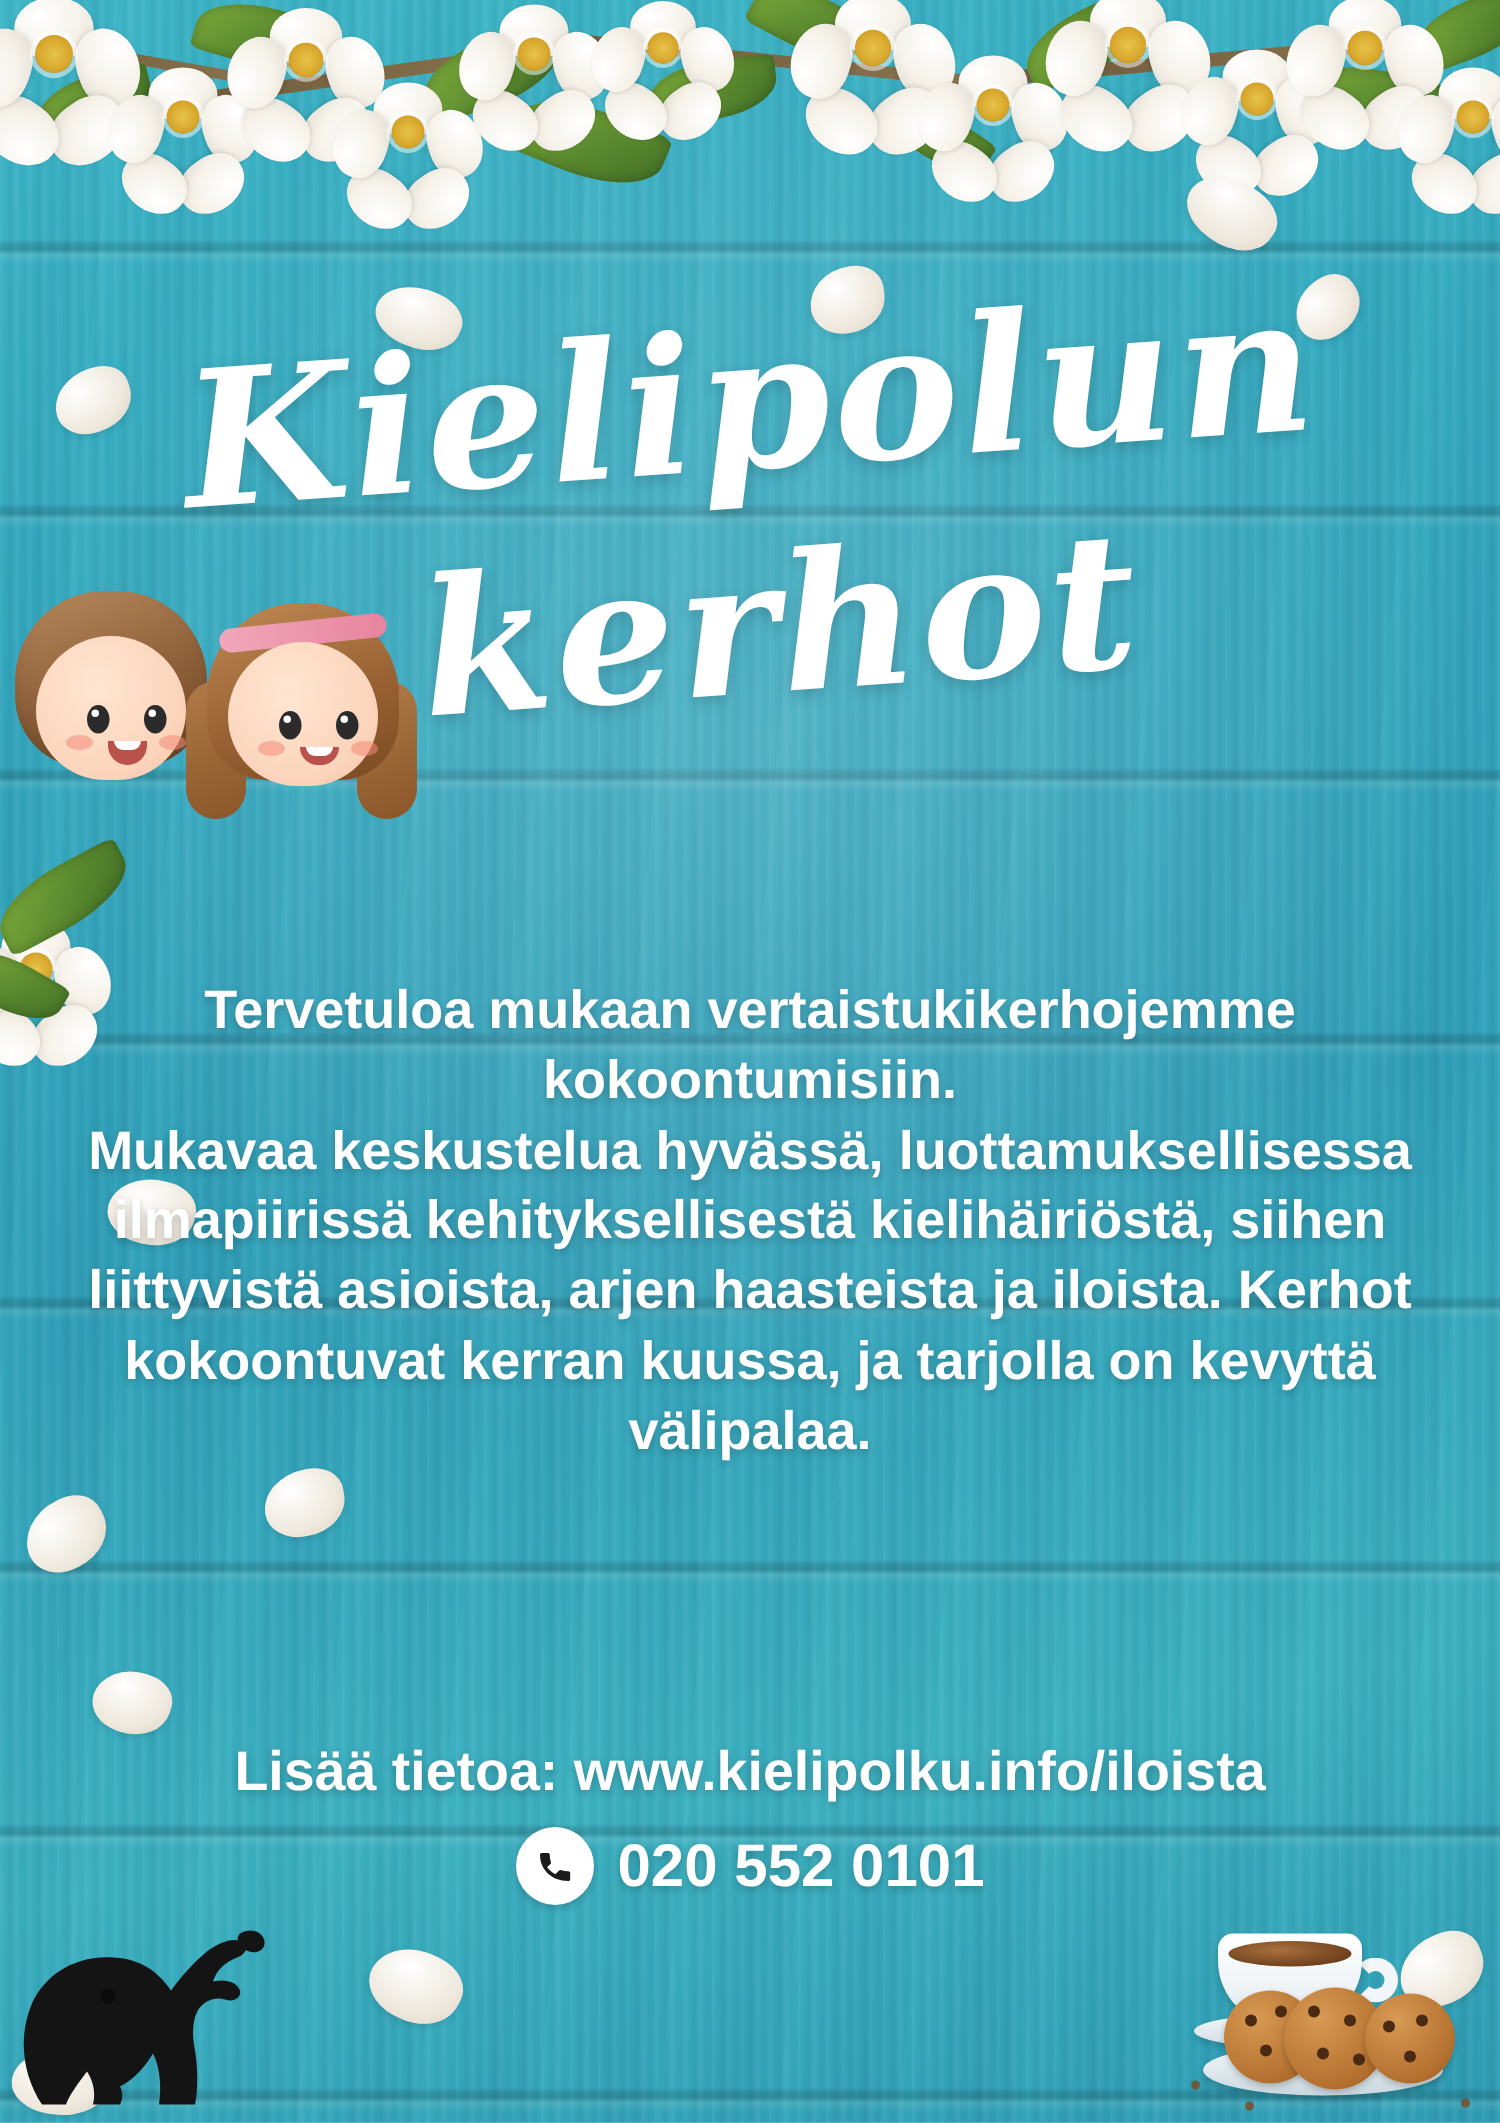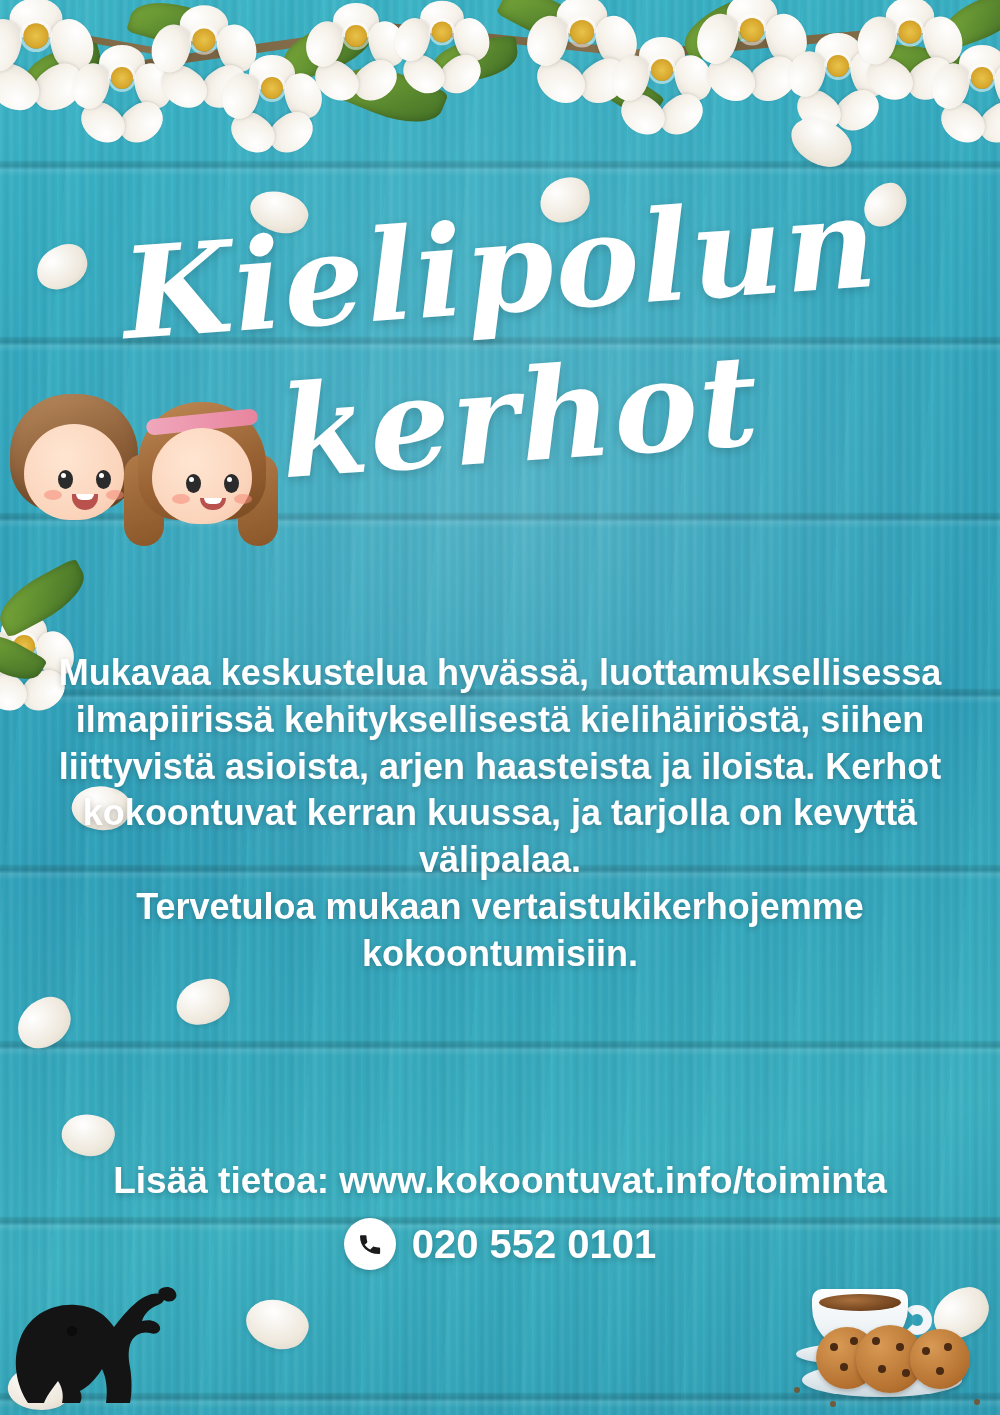--- a/index.html
+++ b/index.html
@@ -488,26 +488,26 @@
         <div class="eye l"></div>
         <div class="eye r"></div>
         <div class="blush l"></div>
         <div class="blush r"></div>
         <div class="mouth" style="height:12px;"></div>
       </div>
     </div>
   </div>
 
   <div class="body-copy">
+    <p>Tervetuloa mukaan vertaistukikerhojemme kokoontumisiin.</p>
     <p>Mukavaa keskustelua hyvässä, luottamuksellisessa ilmapiirissä kehityksellisestä kielihäiriöstä, siihen liittyvistä asioista, arjen haasteista ja iloista. Kerhot kokoontuvat kerran kuussa, ja tarjolla on kevyttä välipalaa.</p>
-    <p>Tervetuloa mukaan vertaistukikerhojemme kokoontumisiin.</p>
   </div>
 
   <div class="contact">
-    <div>Lisää tietoa: www.kokoontuvat.info/toiminta</div>
+    <div>Lisää tietoa: www.kielipolku.info/iloista</div>
     <div class="phone-row">
       <span class="phone-badge">
         <svg viewBox="0 0 24 24" aria-hidden="true">
           <path fill="#1b1b1b" d="M6.6 10.8c1.2 2.4 3.2 4.4 5.6 5.6l2-2c.3-.3.7-.4 1.1-.2 1.2.4 2.5.6 3.8.6.6 0 1 .4 1 1V19c0 .6-.4 1-1 1C10.1 20 4 13.9 4 6c0-.6.4-1 1-1h3.2c.6 0 1 .4 1 1 0 1.3.2 2.6.6 3.8.1.4 0 .8-.2 1.1l-2 1.9z"></path>
         </svg>
       </span>
       <span>020 552 0101</span>
     </div>
   </div>
 

